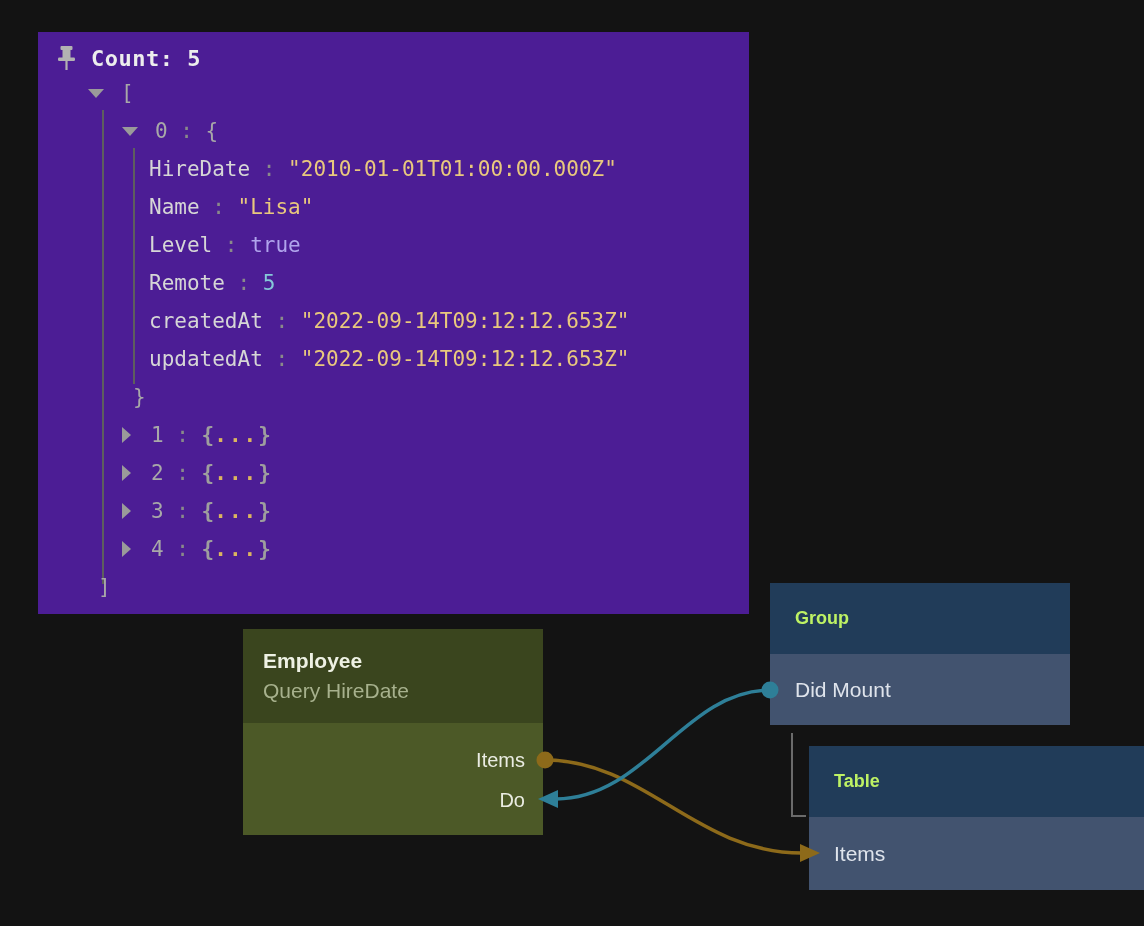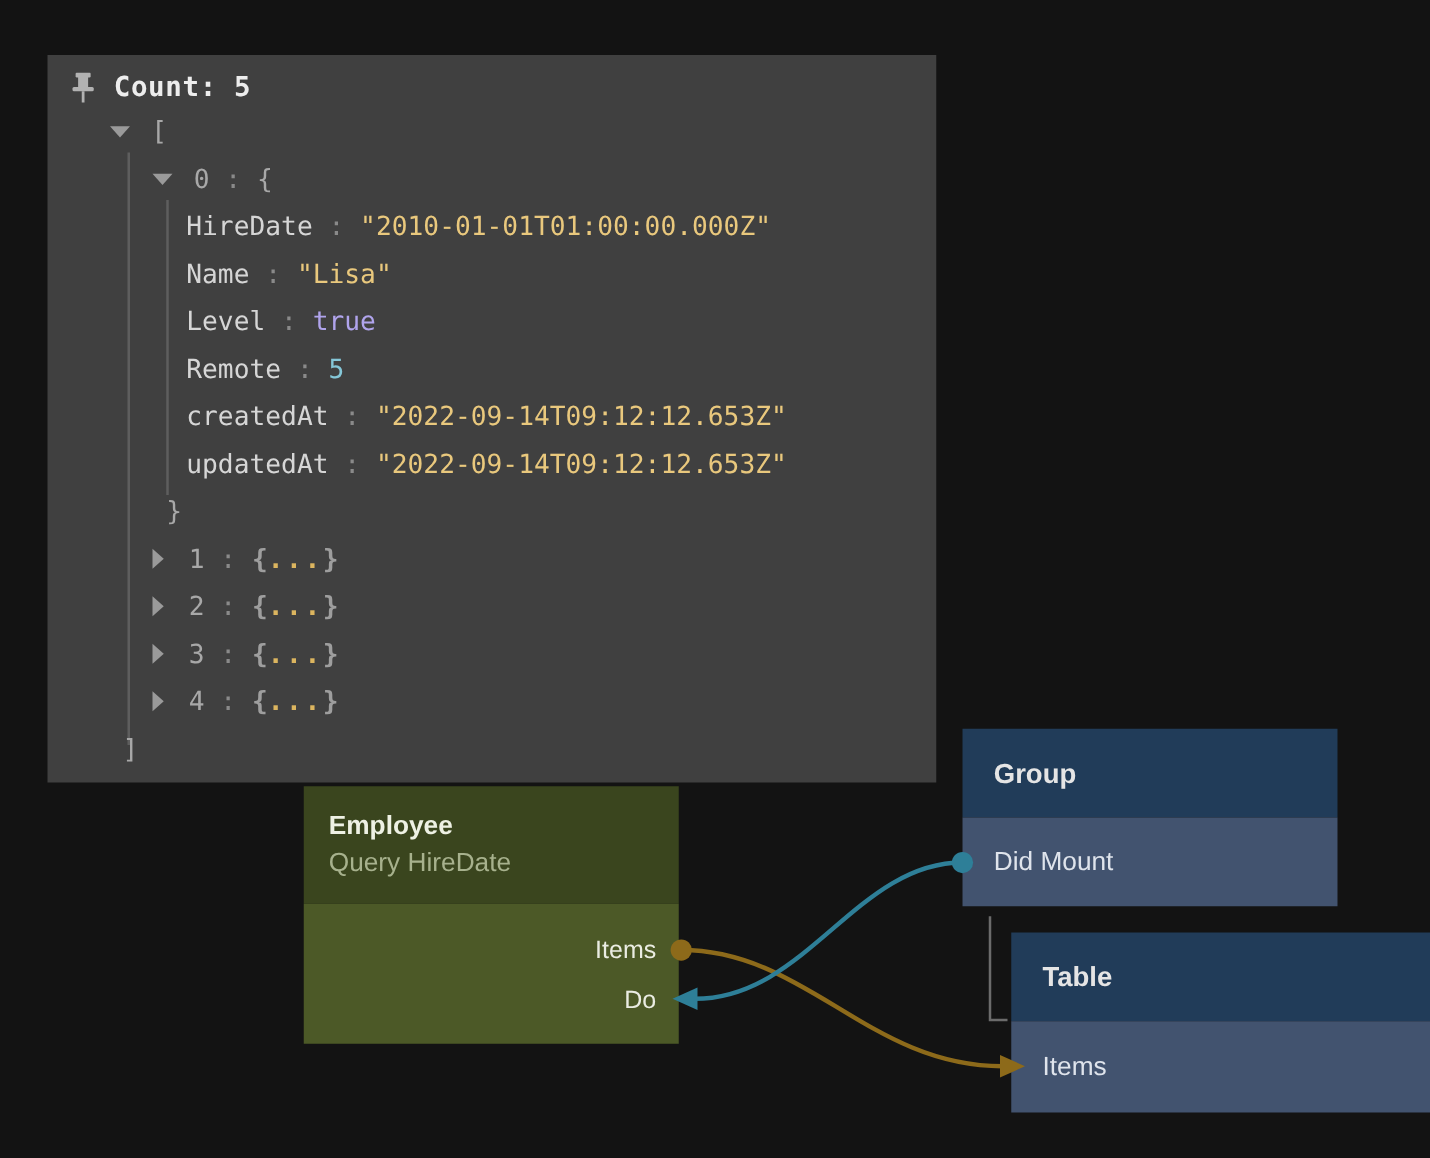--- a/index.html
+++ b/index.html
@@ -6,22 +6,22 @@
   html,body { width:1144px; height:926px; }
   body {
     position:relative;
     background:#131313;
     font-family:"Liberation Sans", sans-serif;
     overflow:hidden;
   }
 
   
   .inspector {
-    position:absolute; left:38px; top:44px; width:711px; height:582px;
-    background:#404040;
+    position:absolute; left:38px; top:32px; width:711px; height:582px;
+    background:#4c1d95;
     font-family:"DejaVu Sans Mono", monospace;
   }
   .inspector-header {
     position:absolute; left:19px; top:10px; height:32px;
     display:flex; align-items:center; gap:15px;
   }
   .inspector-title {
     color:#ededed; font-size:22px; font-weight:600; letter-spacing:0.5px;
     white-space:pre;
   }
@@ -72,21 +72,21 @@
   }
   .node-employee .node-title { color:#eef1e4; font-size:21px; line-height:30px; }
   .node-employee .node-subtitle { color:#a7b18d; font-size:21px; line-height:30px; }
   .node-employee .node-body { height:112px; background:#4c5927; padding-top:17px; }
   .node-employee .port-row {
     height:40px; display:flex; align-items:center; justify-content:flex-end;
     padding-right:18px; color:#eaece2; font-size:20px;
   }
 
   .node-blue .node-header { height:71px; background:#213c59; display:flex; align-items:center; padding-left:25px; }
-  .node-blue .node-title { color:#e5e5e5; font-size:22px; }
+  .node-blue .node-title { color:#bef264; font-size:18px; }
   .node-blue .node-body { background:#42536f; }
   .node-blue .port-row {
     height:100%; display:flex; align-items:center; padding-left:25px;
     color:#dfe4ec; font-size:21px;
   }
   .node-group { left:770px; top:583px; width:300px; height:142px; }
   .node-group .node-body { height:71px; }
   .node-table { left:809px; top:746px; width:342px; height:144px; }
   .node-table .node-body { height:73px; }
 

